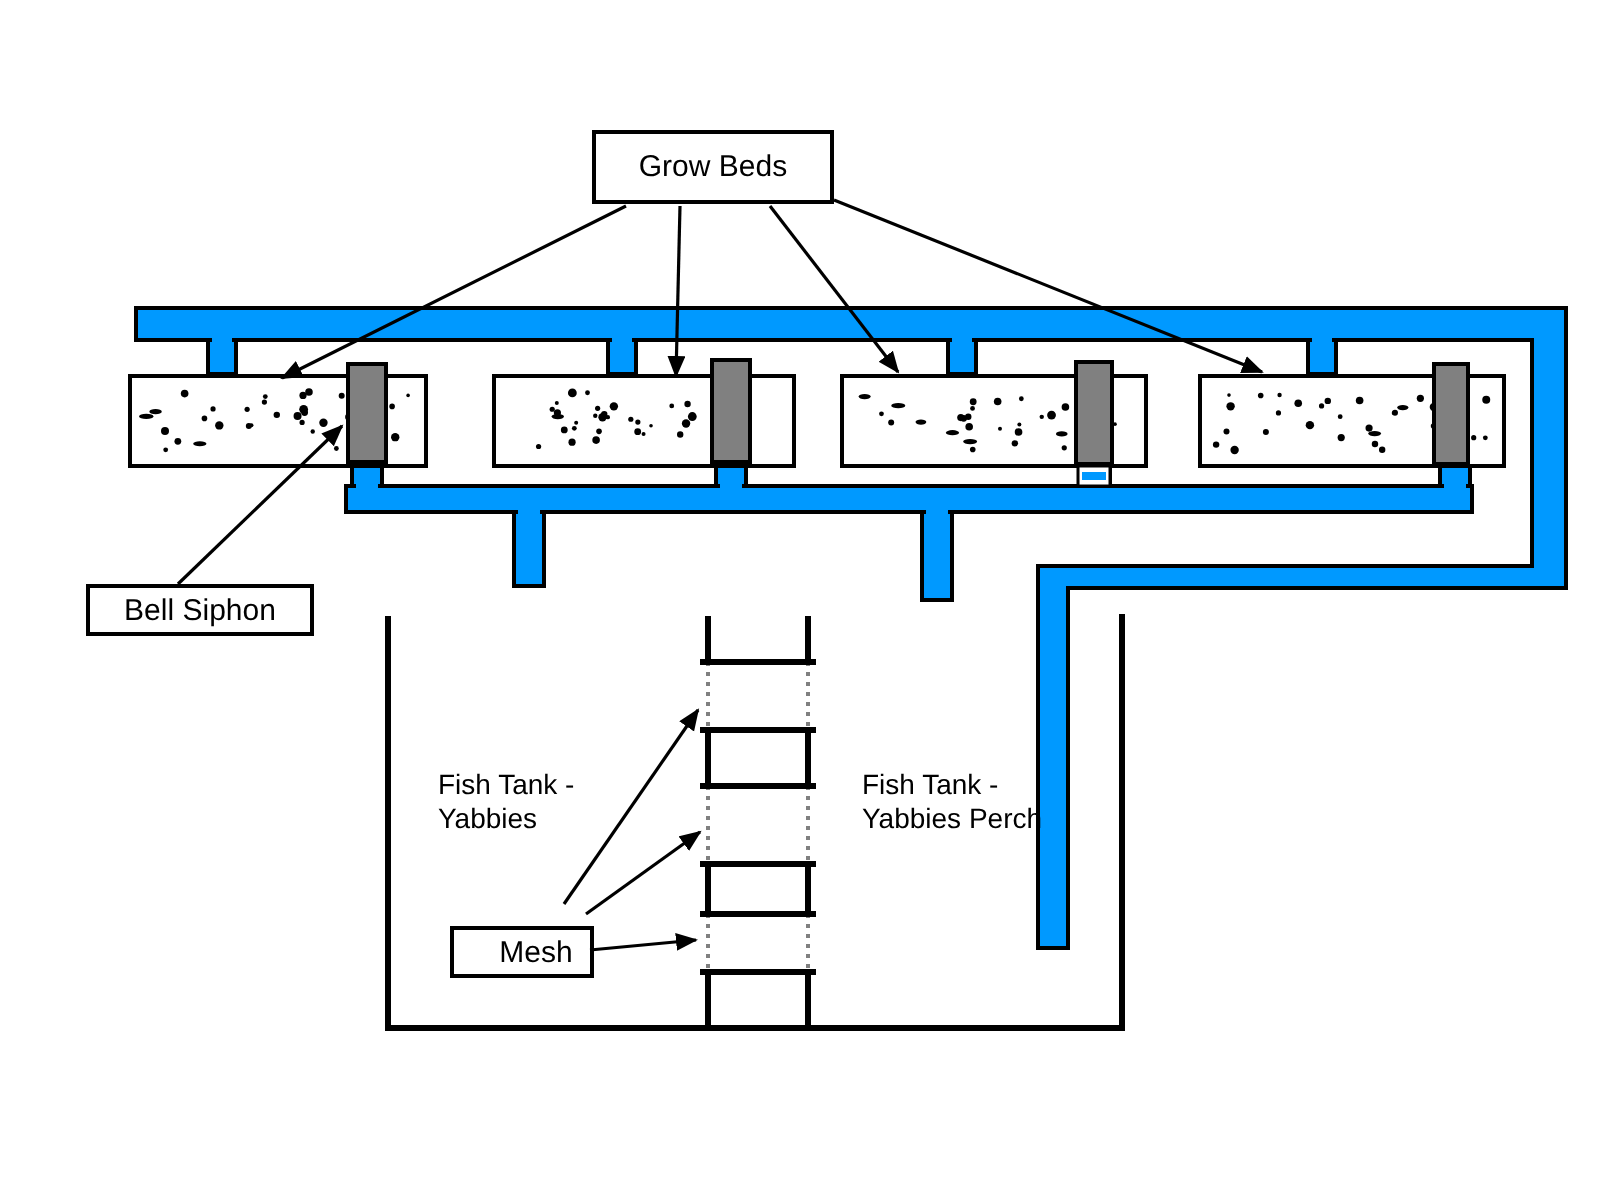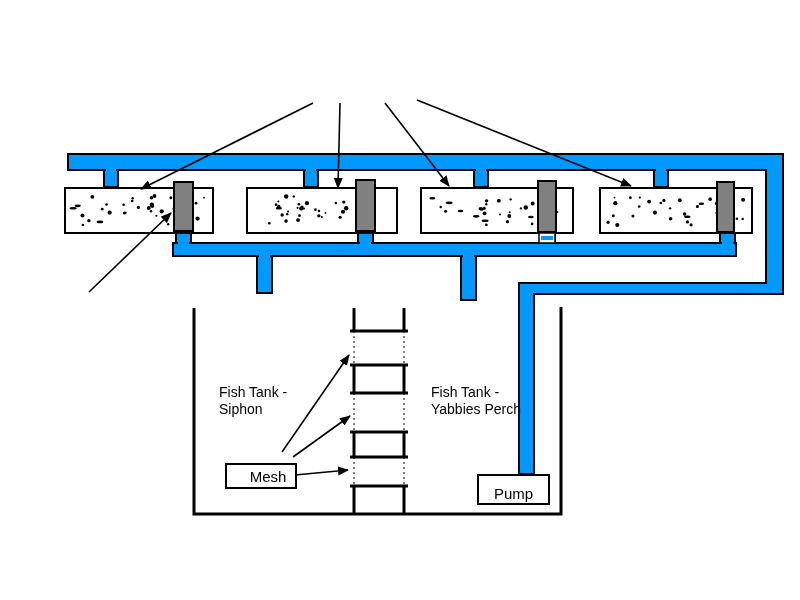--- a/index.html
+++ b/index.html
@@ -269,33 +269,36 @@
       <line class="arrow" marker-end="url(#ah)" x1="340" y1="103" x2="338" y2="188"></line>
       <line class="arrow" marker-end="url(#ah)" x1="385" y1="103" x2="449" y2="186"></line>
       <line class="arrow" marker-end="url(#ah)" x1="417" y1="100" x2="631" y2="186"></line>
       <line class="arrow" marker-end="url(#ah)" x1="89" y1="292" x2="171" y2="213"></line>
       <line class="arrow" marker-end="url(#ah)" x1="282" y1="452" x2="349" y2="355"></line>
       <line class="arrow" marker-end="url(#ah)" x1="293" y1="457" x2="350" y2="416"></line>
       <line class="arrow" marker-end="url(#ah)" x1="295" y1="475" x2="348" y2="470"></line>
     </g>
   </svg>
 
-
+  <div class="labelbox" style="left:296px;top:65px;width:121px;height:37px;">
+    <span>Grow Beds</span>
+  </div>
+
+  <div class="labelbox" style="left:43px;top:292px;width:114px;height:26px;">
+    <span>Bell Siphon</span>
+  </div>
 
   <div class="labelbox transparent" style="left:225px;top:463px;width:72px;height:26px;padding-left:14px;">
     <span>Mesh</span>
   </div>
 
-  <div class="labelbox" style="left:477px;top:474px;width:73px;height:31px;padding-top:7px;">
-    <span>Pump</span>
-  </div>
 
   <div class="freetext" style="left:219px;top:384px;">
     <div>Fish Tank -</div>
-    <div>Siphon</div>
+    <div>Yabbies</div>
   </div>
 
   <div class="freetext" style="left:431px;top:384px;">
     <div>Fish Tank -</div>
     <div>Yabbies Perch</div>
   </div>
 
 </div>
 
 </body></html>

